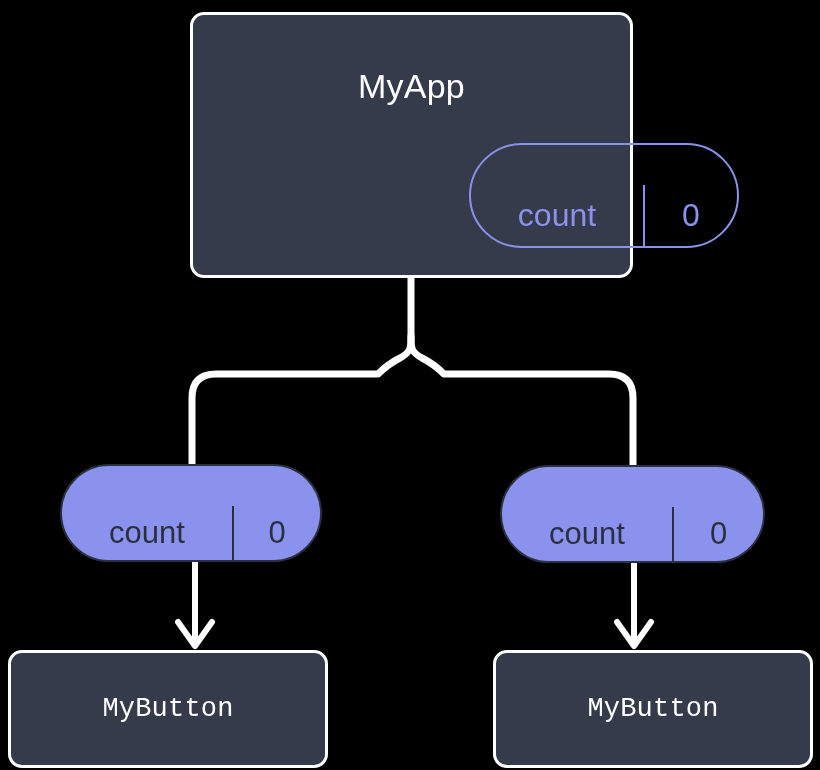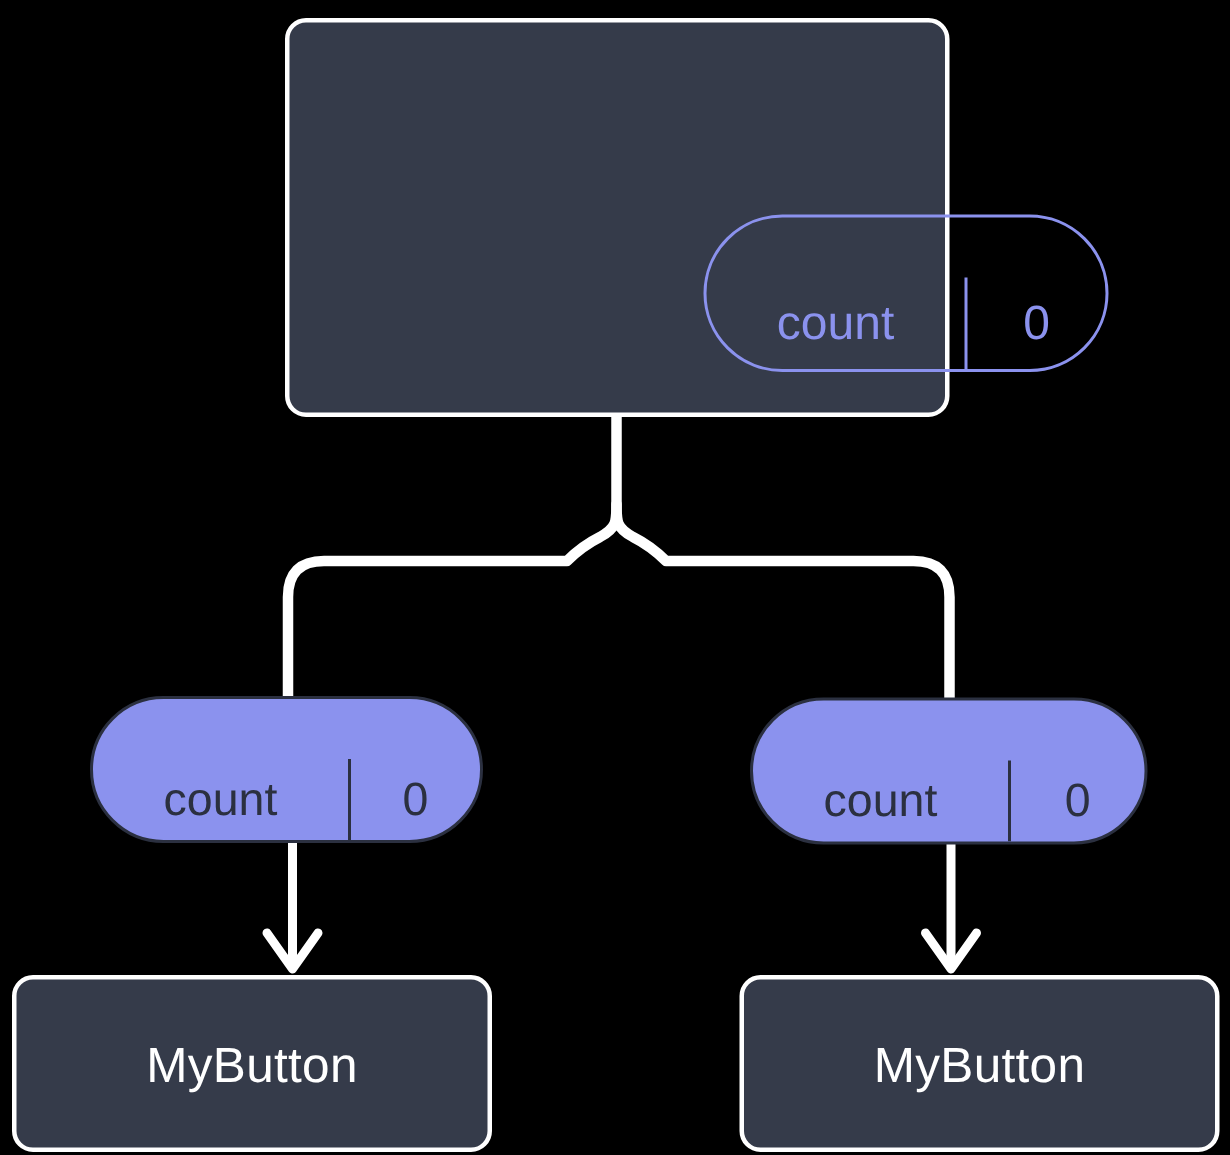--- a/index.html
+++ b/index.html
@@ -64,21 +64,22 @@
     left: 8px;
     top: 650px;
     width: 320px;
   }
   #node-mybutton-right {
     left: 493px;
     top: 650px;
     width: 320px;
   }
   .button-box .component-title {
-    font-size: 33px;
+    font-size: 27px;
+    font-family: Liberation Mono, monospace;
   }
 
   
   .pill {
     position: absolute;
     box-sizing: border-box;
     display: flex;
     align-items: stretch;
     border-radius: 999px;
     overflow: hidden;
@@ -167,20 +168,21 @@
              L 633 466" stroke="#ffffff" stroke-width="7" stroke-linecap="round" stroke-linejoin="round" fill="none"></path>
 
     <path d="M 195 562 L 195 644" stroke="#ffffff" stroke-width="6" stroke-linecap="butt"></path>
     <path d="M 178 622 L 195 646 L 212 622" stroke="#ffffff" stroke-width="6" stroke-linecap="round" stroke-linejoin="round" fill="none"></path>
 
     <path d="M 634 562 L 634 644" stroke="#ffffff" stroke-width="6" stroke-linecap="butt"></path>
     <path d="M 617 622 L 634 646 L 651 622" stroke="#ffffff" stroke-width="6" stroke-linecap="round" stroke-linejoin="round" fill="none"></path>
   </svg>
 
   <div class="component-box" id="node-myapp">
+    <div class="component-title">MyApp</div>
 
     <div class="pill pill-outline" id="pill-myapp">
       <div class="pill-key">count</div>
       <div class="pill-val">0</div>
     </div>
   </div>
 
   <div class="pill pill-filled" id="pill-left">
     <div class="pill-key">count</div>
     <div class="pill-val">0</div>

